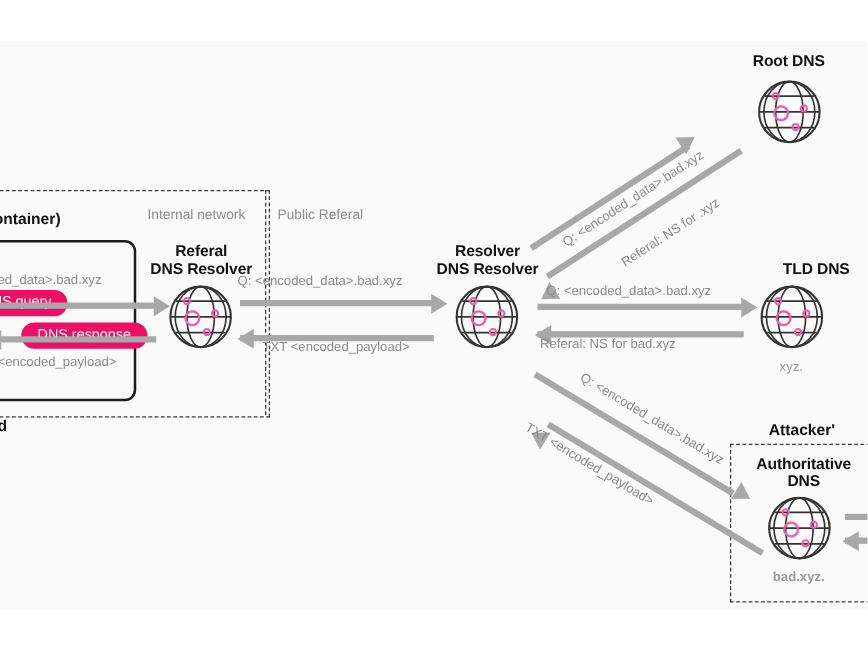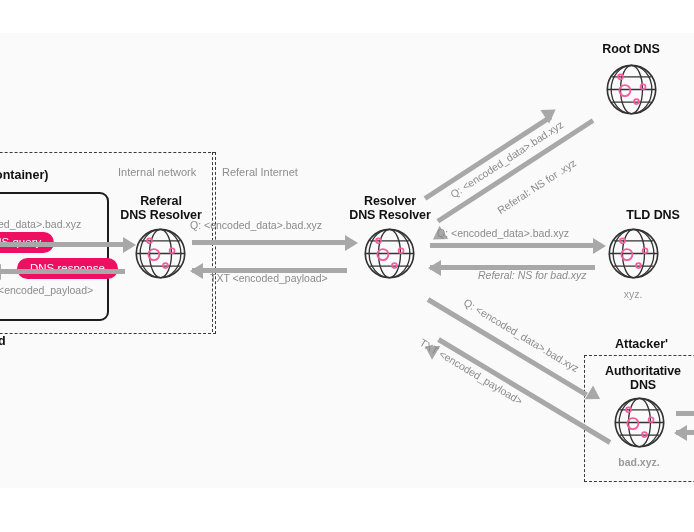--- a/index.html
+++ b/index.html
@@ -87,21 +87,21 @@
 
   <div class="abs dashbox" style="left:-40px;top:152px;width:254px;height:180px;"></div>
 
   <div class="abs solidbox" style="left:-110px;top:192px;width:215px;height:125px;"></div>
 
   <div class="abs dashbox" style="left:584px;top:355px;width:160px;height:125px;"></div>
 
   <div class="abs" style="left:212px;top:152px;width:0;height:180px;border-left:1.6px dashed #3a3a3a;"></div>
 
   <div class="abs zone-label" style="left:118px;top:166px;">Internal network</div>
-  <div class="abs zone-label" style="left:222px;top:166px;">Referal Internet</div>
+  <div class="abs zone-label" style="left:222px;top:166px;">Public Referal</div>
   <div class="abs zone-title" style="left:-5px;top:168px;">ontainer)</div>
   <div class="abs zone-title" style="left:-2px;top:334px;">d</div>
   <div class="abs zone-title" style="left:615px;top:337px;">Attacker'</div>
 
   <div class="abs edge-label" style="left:-2px;top:218px;">ed_data&gt;.bad.xyz</div>
   <div class="abs badge" style="left:-28px;top:232px;">DNS query</div>
   <div class="abs badge" style="left:17px;top:258px;">DNS response</div>
   <div class="abs edge-label" style="left:-2px;top:284px;">&lt;encoded_payload&gt;</div>
 
   <div class="abs arrow-line" style="left:-10px;top:242px;width:135px;"></div>
@@ -179,21 +179,21 @@
       <circle cx="59" cy="72" r="4.5" fill="none" stroke="#ef5ea0" stroke-width="3"></circle>
     </svg>
   </div>
 
   <div class="abs edge-label" style="left:437px;top:227px;">Q: &lt;encoded_data&gt;.bad.xyz</div>
   <div class="abs arrow-line" style="left:430px;top:243px;width:165px;"></div>
   <div class="abs arrow-head ah-right" style="left:593px;top:238px;"></div>
 
   <div class="abs arrow-line" style="left:430px;top:265px;width:165px;"></div>
   <div class="abs arrow-head ah-left" style="left:428px;top:260px;"></div>
-  <div class="abs edge-label" style="left:478px;top:269px;font-style:italic;">Referal: NS for bad.xyz</div>
+  <div class="abs edge-label" style="left:432px;top:269px;">Referal: NS for bad.xyz</div>
 
   <div class="abs node-title" style="left:608px;top:208px;width:90px;">TLD DNS</div>
   <div class="abs" style="left:606px;top:226px;">
     <svg class="globe" width="55" height="55" viewBox="0 0 100 100">
       <circle cx="50" cy="50" r="44" fill="none" stroke="#333" stroke-width="3"></circle>
       <ellipse cx="50" cy="50" rx="20" ry="44" fill="none" stroke="#333" stroke-width="2.4"></ellipse>
       <ellipse cx="50" cy="50" rx="37" ry="44" fill="none" stroke="#333" stroke-width="2.4"></ellipse>
       <line x1="6" y1="50" x2="94" y2="50" stroke="#333" stroke-width="2.4"></line>
       <line x1="14" y1="27" x2="86" y2="27" stroke="#333" stroke-width="2.4"></line>
       <line x1="14" y1="73" x2="86" y2="73" stroke="#333" stroke-width="2.4"></line>

